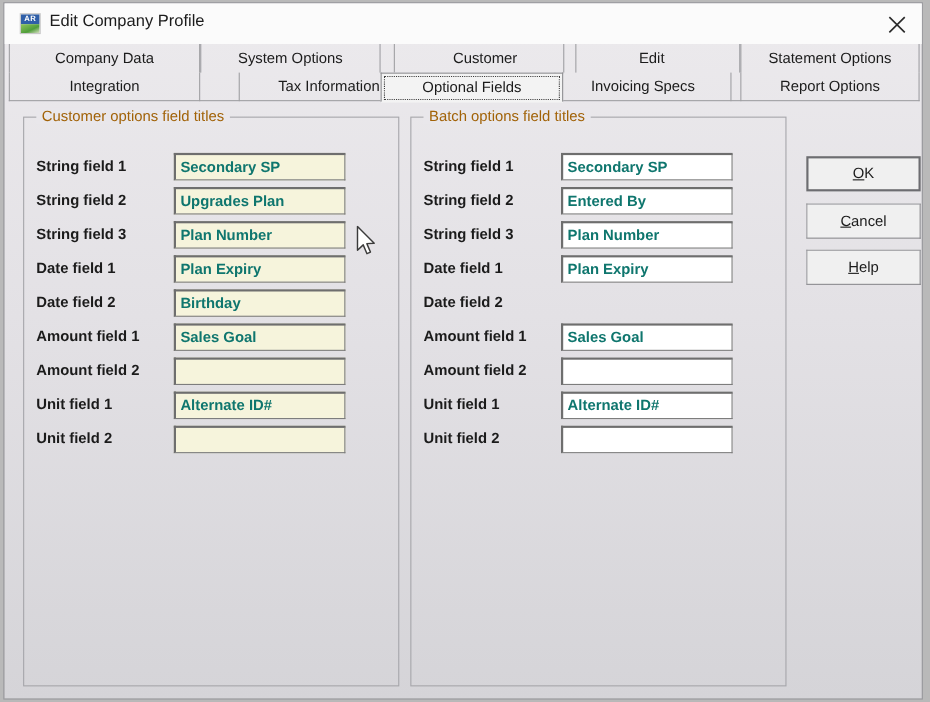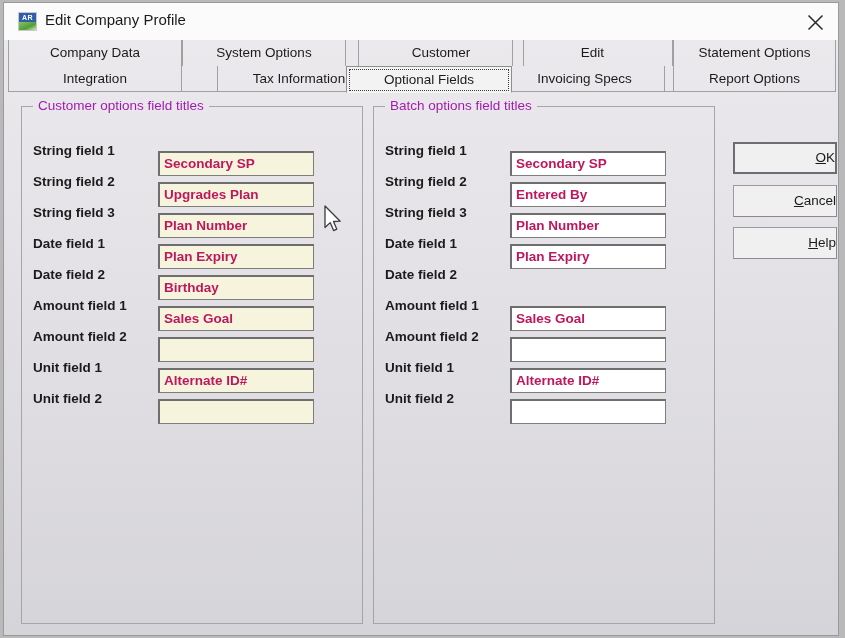--- a/index.html
+++ b/index.html
@@ -129,21 +129,21 @@
     position: absolute;
     box-sizing: border-box;
     border: 1px solid #a6a6aa;
     background: transparent;
   }
   .groupbox > .gb-title {
     position: absolute;
     top: -9px; left: 11px;
     padding: 0 5px;
     font-size: 13.5px;
-    color: #a21caf;
+    color: #a16207;
     white-space: nowrap;
     background: #e8e6ea;
     font-family: "Liberation Sans", sans-serif;
   }
   #groupbox-customer { left: 17px; top: 103px; width: 342px; height: 518px; }
   #groupbox-batch    { left: 369px; top: 103px; width: 342px; height: 518px; }
   #groupbox-customer > .gb-title { background: #e9e7eb; }
   #groupbox-batch > .gb-title    { background: #e9e7eb; text-align: center; }
 
   
@@ -151,29 +151,29 @@
   .field-label {
     position: absolute;
     left: 11px; top: 4px;
     font-size: 13.5px;
     color: #1b1b1b;
     white-space: nowrap;
     font-family: "Liberation Sans", sans-serif;
   }
   .field-input {
     position: absolute;
-    left: 136px; top: 12px;
+    left: 136px; top: 0;
     width: 156px; height: 25px;
     box-sizing: border-box;
     border: 1px solid #7d7d7d;
     border-top: 2px solid #6e6e6e;
     border-left: 2px solid #6e6e6e;
     padding: 0 0 0 4px;
     font-size: 13.5px;
-    color: #be185d;
+    color: #0f766e;
     line-height: 22px;
     white-space: nowrap;
     overflow: hidden;
     font-family: "Liberation Sans", sans-serif;
     cursor: text;
   }
   #groupbox-customer .field-input { background: #f6f4dc; }
   #groupbox-batch .field-input { background: #ffffff; }
 
   
@@ -182,21 +182,21 @@
     left: 729px;
     width: 104px; height: 32px;
     box-sizing: border-box;
     background: #f0f0f0;
     border: 1px solid #9b9b9f;
     border-right-color: #8a8a8e;
     border-bottom-color: #8a8a8e;
     font-size: 13.5px;
     color: #1b1b1b;
     line-height: 30px;
-    text-align: right;
+    text-align: center;
     cursor: default;
     font-family: "Liberation Sans", sans-serif;
   }
   .dlg-button.default {
     border: 2px solid #6d6d71;
   }
   .dlg-button.default { line-height: 28px; }
   #btn-ok     { top: 139px; }
   #btn-cancel { top: 182px; }
   #btn-help   { top: 224px; }

